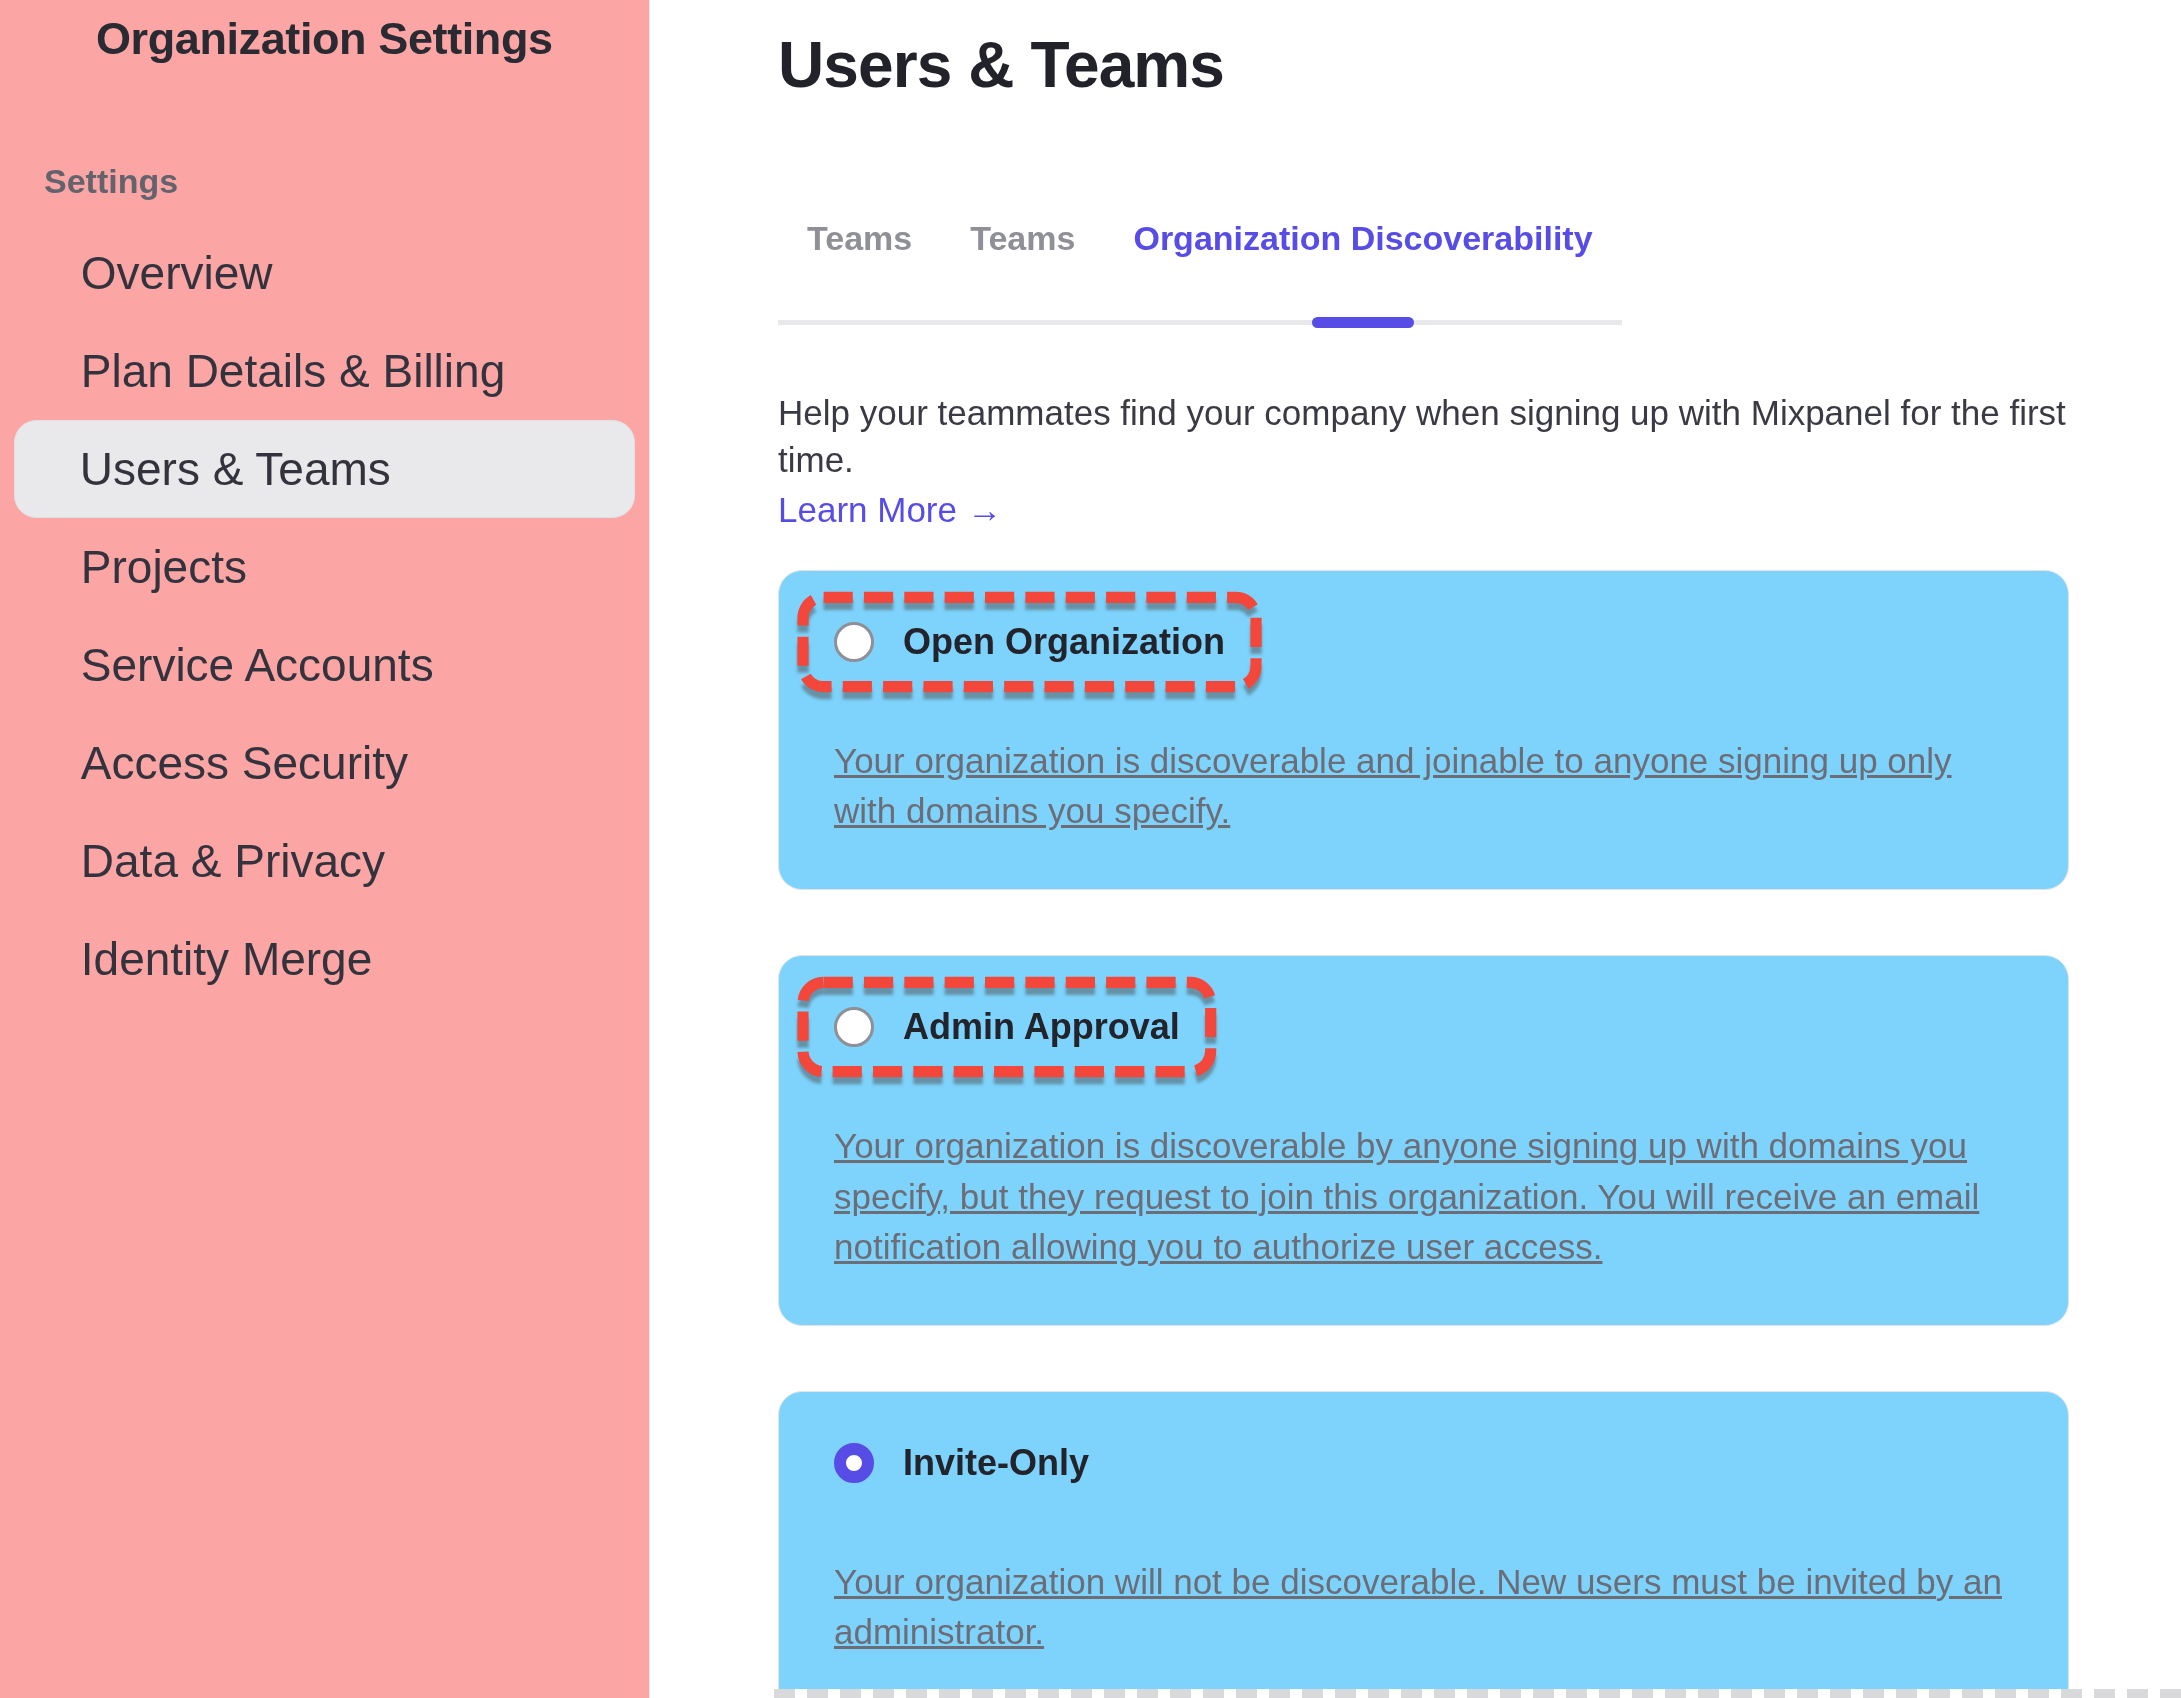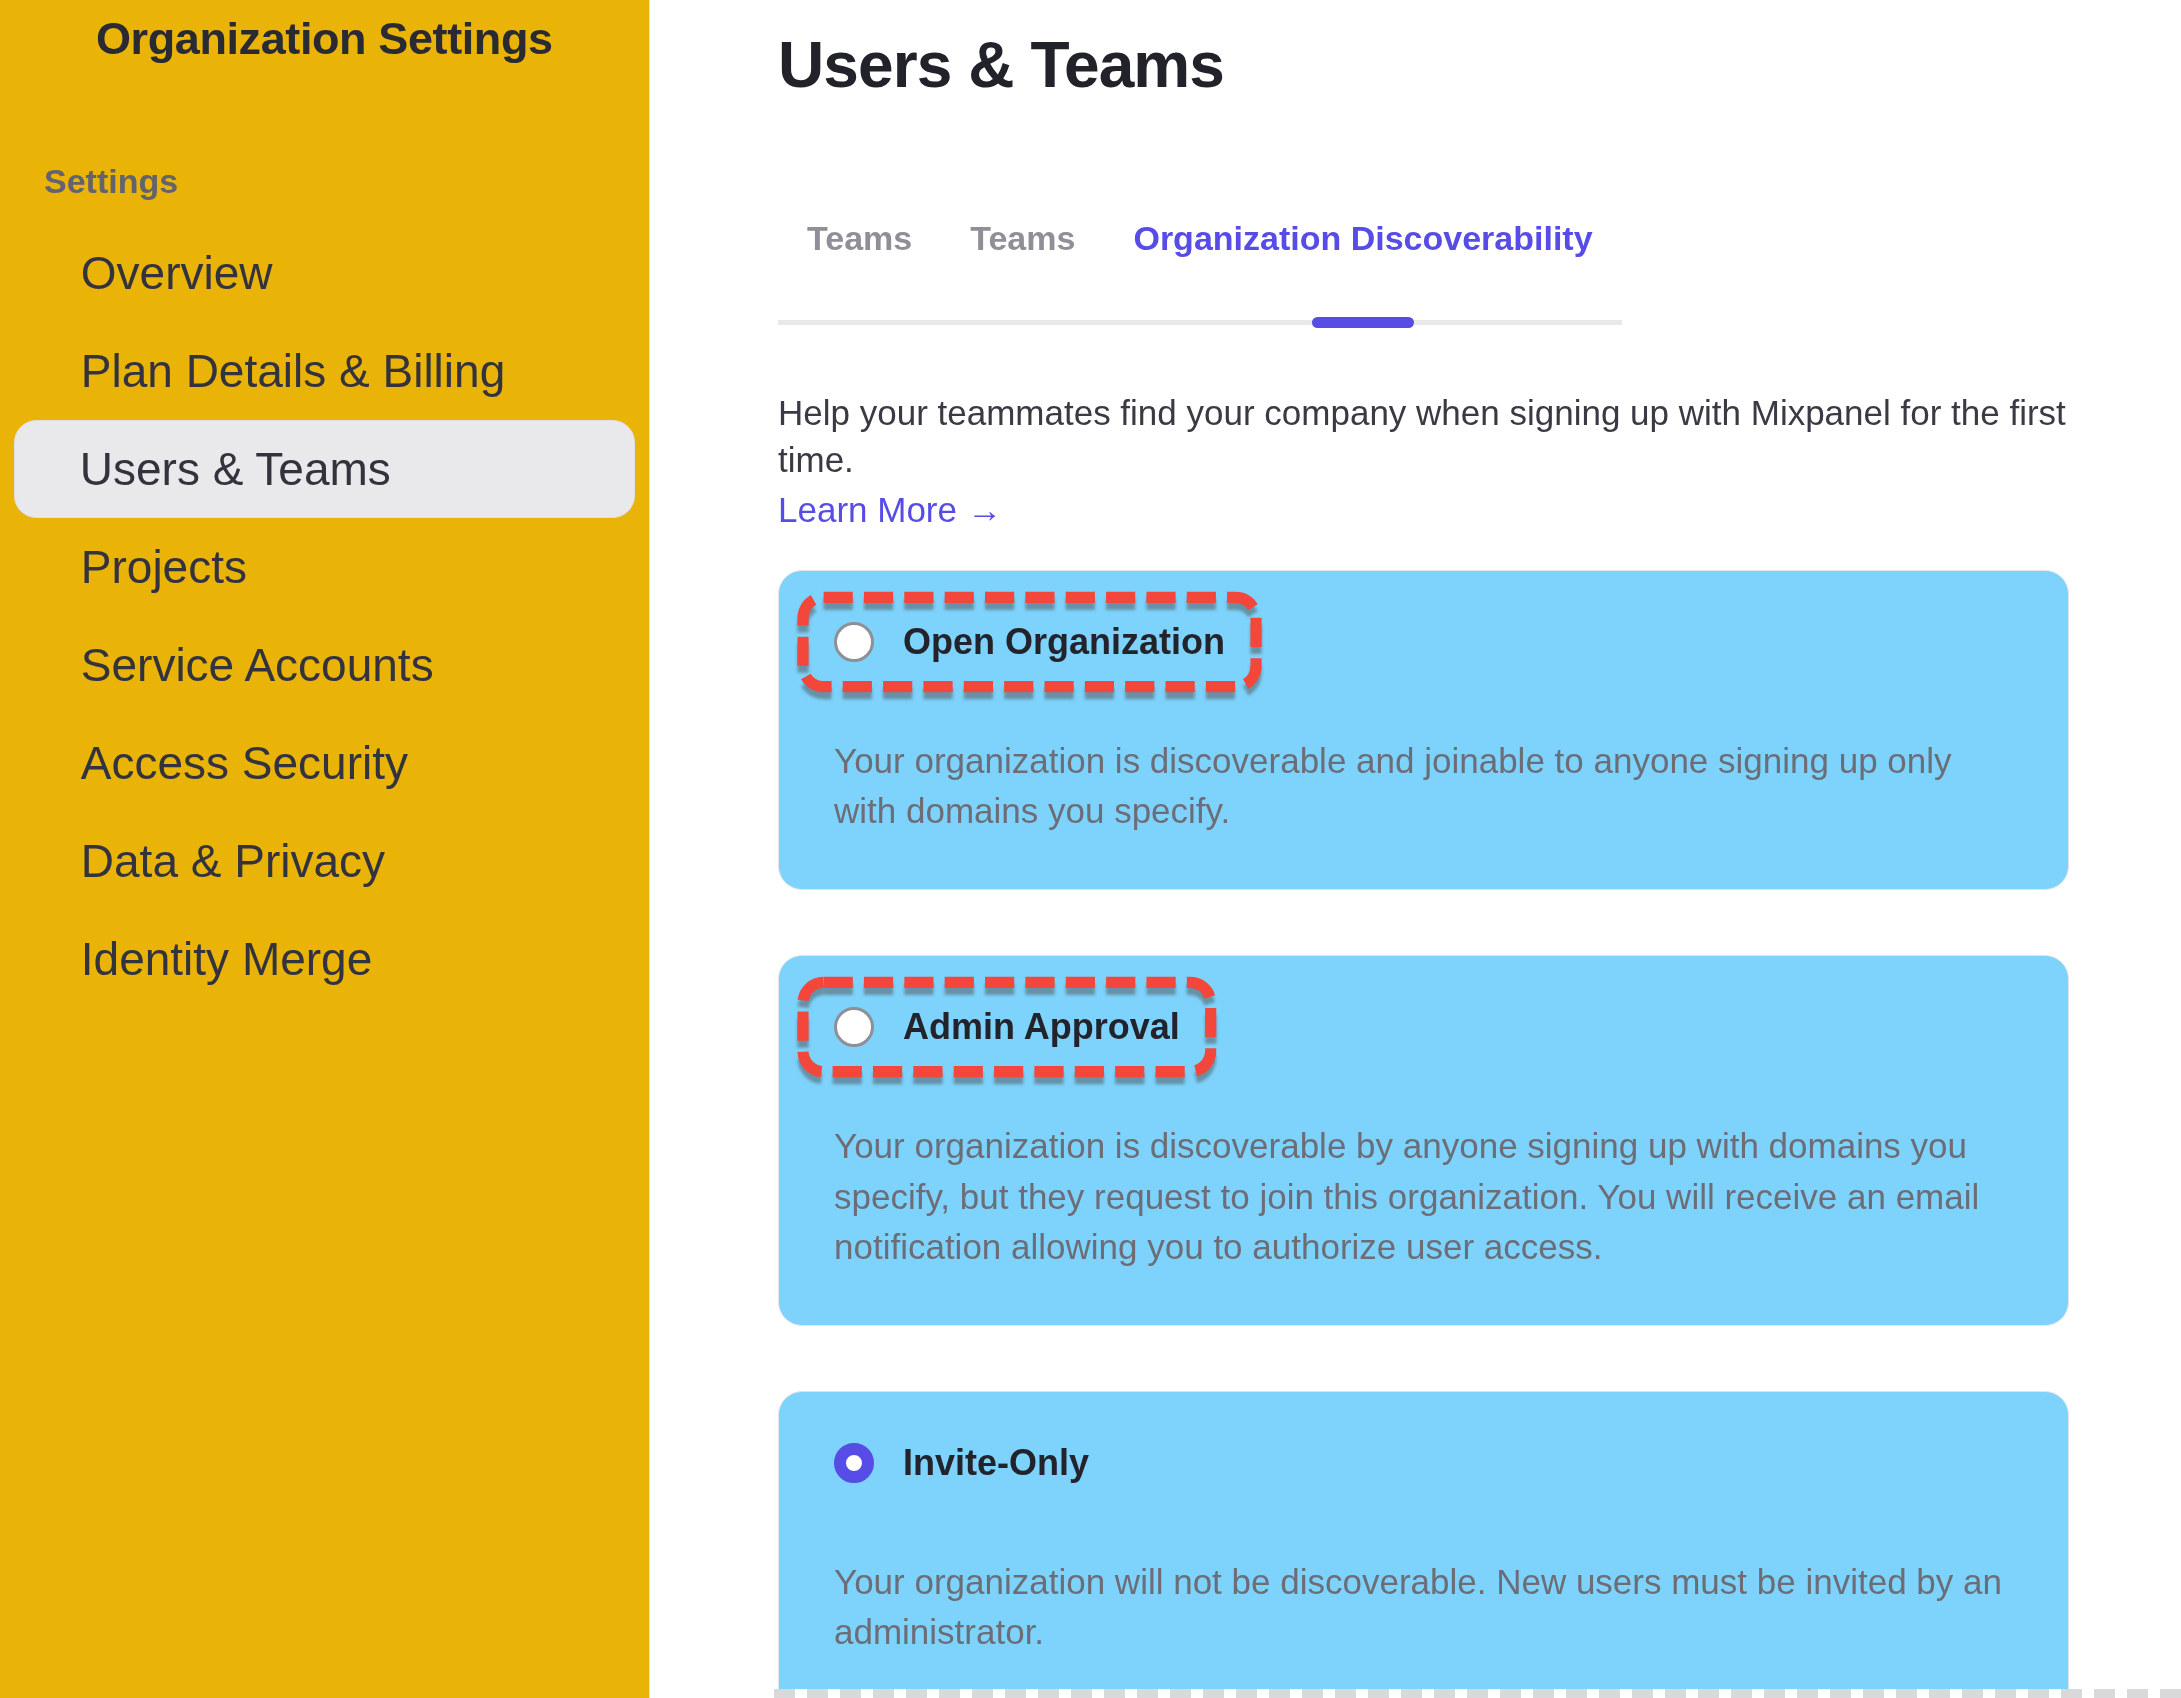--- a/index.html
+++ b/index.html
@@ -5,21 +5,21 @@
   html,body{margin:0;padding:0;}
   body{
     width:2182px;height:1698px;position:relative;overflow:hidden;
     background:#ffffff;
     font-family:"Liberation Sans", sans-serif;
     -webkit-font-smoothing:antialiased;
   }
   
   .sidebar{
     position:absolute;top:0;left:0;bottom:0;width:649px;
-    background:#eab308;border-right:1.7px solid #e5e5e8;
+    background:#fca5a5;border-right:1.7px solid #e5e5e8;
   }
   .sidebar-title{
     position:absolute;top:12px;left:96px;
     font-size:45px;font-weight:800;color:#2a2a33;letter-spacing:-0.4px;
     line-height:1.2;white-space:nowrap;
   }
   .section-label{
     position:absolute;top:162px;left:44px;
     font-size:34px;font-weight:700;color:#63636d;
   }
@@ -82,20 +82,21 @@
     stroke-dasharray:34 13;
   }
   .radio-row{display:inline-flex;align-items:center;gap:29px;cursor:pointer;}
   .radio{width:40px;height:40px;border-radius:50%;box-sizing:border-box;background:#fff;flex:none;}
   .radio.unchecked{border:3.4px solid #8f8f97;}
   .radio.checked{border:12px solid #574ce6;}
   .option-label{font-size:36px;font-weight:700;color:#23232c;white-space:nowrap;}
   .desc{
     margin:71px 0 0 0;font-size:35px;color:#6d6d77;line-height:1.43;
     max-width:1180px;
+    text-decoration:underline;
   }
   .bottom-strip{
     position:absolute;bottom:0;left:774px;right:0;height:8.6px;
     background:repeating-linear-gradient(90deg,#d9d9dc 0 20.6px,#ffffff 20.6px 33px);
   }
 </style>
 </head>
 <body>
 
 <div class="sidebar">

